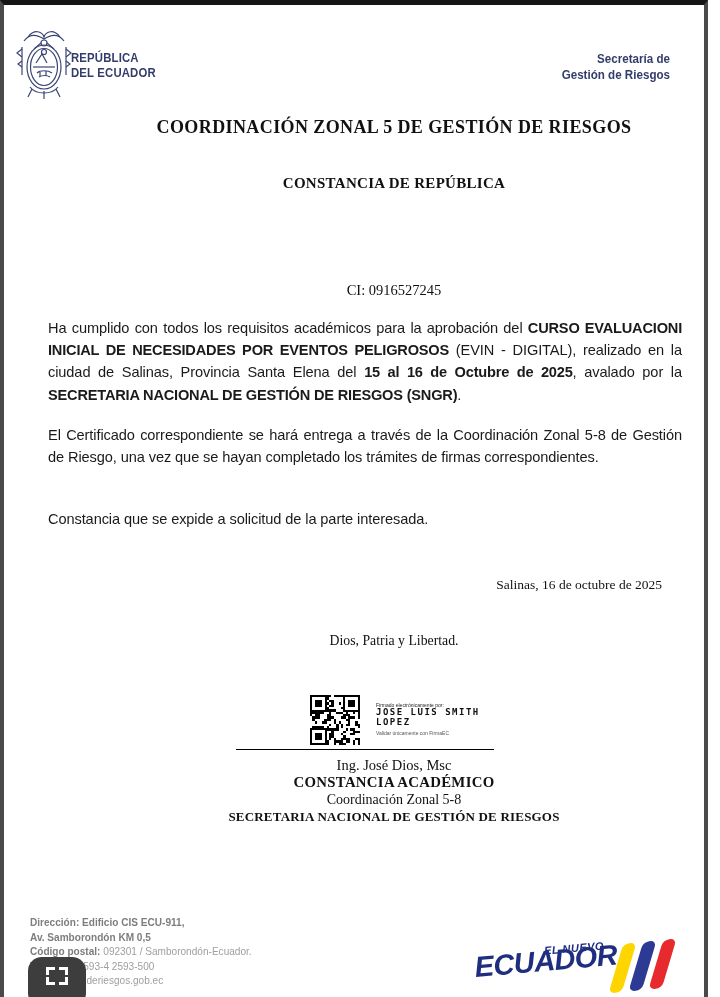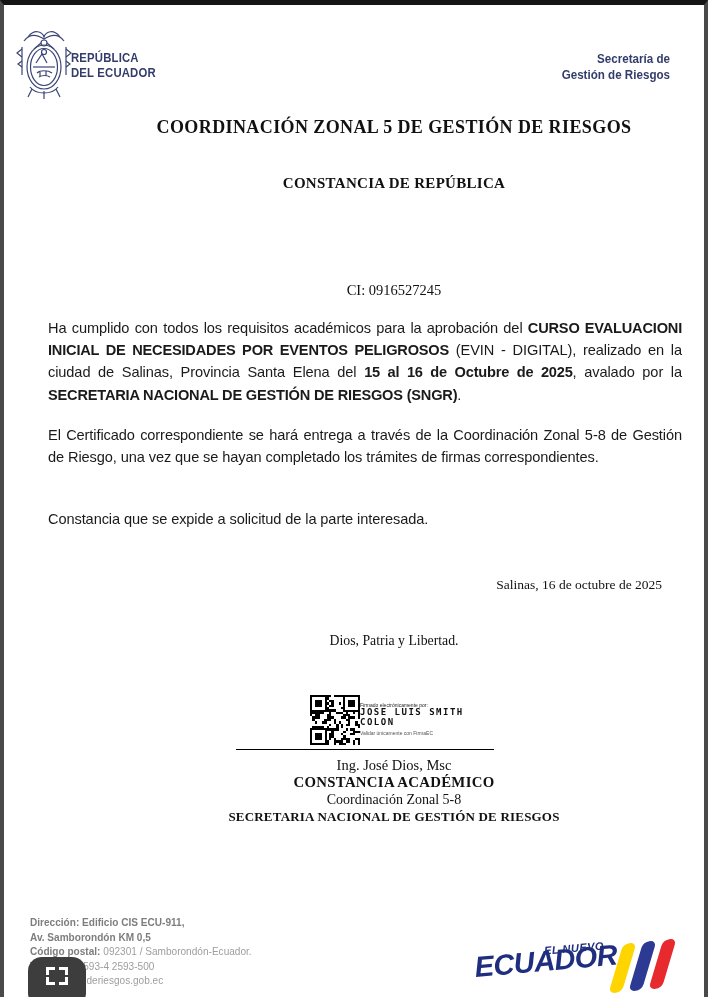--- a/index.html
+++ b/index.html
@@ -54,21 +54,21 @@
   .p2{top:419px;}
   .p3{top:503px;text-align:left;}
 
   .dateline{top:572px;right:42px;font-size:13.5px;}
   .closing{top:626px;font-size:13.8px;line-height:20px;}
 
   
   .esign{top:690px;left:306px;display:flex;}
   .qr{width:50px;height:50px;position:relative;background:#fff;}
   .qr div{position:absolute;background:#000;}
-  .esign-text{margin-left:0;padding-top:7px;}
+  .esign-text{margin-left:16px;padding-top:7px;}
   .esign-tiny{font-size:5px;line-height:6px;color:#222;font-family:"Liberation Sans",sans-serif;white-space:nowrap;}
   .esign-name{font-size:9px;line-height:9.5px;font-weight:bold;letter-spacing:1.5px;white-space:nowrap;}
   .esign-tiny.btm{margin-top:3px;color:#555;}
 
   
   .sig-rule{top:744px;left:232px;width:258px;border-top:1.2px solid #000;}
   .sig-name{top:752px;font-size:14.5px;}
   .sig-role{top:769px;font-size:14.8px;font-weight:bold;letter-spacing:.3px;}
   .sig-unit{top:787px;font-size:14px;}
   .sig-org{top:804px;font-size:13px;font-weight:bold;letter-spacing:.2px;}
@@ -292,21 +292,21 @@
         <div style="left: 0px; top: 0px; width: 16.6667px; height: 16.6667px; background: rgb(255, 255, 255); border: 2.38095px solid rgb(0, 0, 0); box-sizing: border-box;"></div>
         <div style="left: 4.7619px; top: 4.7619px; width: 7.14286px; height: 7.14286px;"></div>
         <div style="left: 0px; top: 33.3333px; width: 16.6667px; height: 16.6667px; background: rgb(255, 255, 255); border: 2.38095px solid rgb(0, 0, 0); box-sizing: border-box;"></div>
         <div style="left: 4.7619px; top: 38.0952px; width: 7.14286px; height: 7.14286px;"></div>
         <div style="left: 33.3333px; top: 0px; width: 16.6667px; height: 16.6667px; background: rgb(255, 255, 255); border: 2.38095px solid rgb(0, 0, 0); box-sizing: border-box;"></div>
         <div style="left: 38.0952px; top: 4.7619px; width: 7.14286px; height: 7.14286px;"></div>
       </div>
     <div class="esign-text">
       <div class="esign-tiny">Firmado electrónicamente por:</div>
       <div class="esign-name mono">JOSE LUIS SMITH</div>
-      <div class="esign-name mono">COLON</div>
+      <div class="esign-name mono">LOPEZ</div>
       <div class="esign-tiny btm">Validar únicamente con FirmaEC</div>
     </div>
   </div>
 
   <div class="abs sig-rule"></div>
   <div class="abs center serif sig-name">Ing. José Dios, Msc</div>
   <div class="abs center serif sig-role">CONSTANCIA ACADÉMICO</div>
   <div class="abs center serif sig-unit">Coordinación Zonal 5-8</div>
   <div class="abs center serif sig-org">SECRETARIA NACIONAL DE GESTIÓN DE RIESGOS</div>
 

